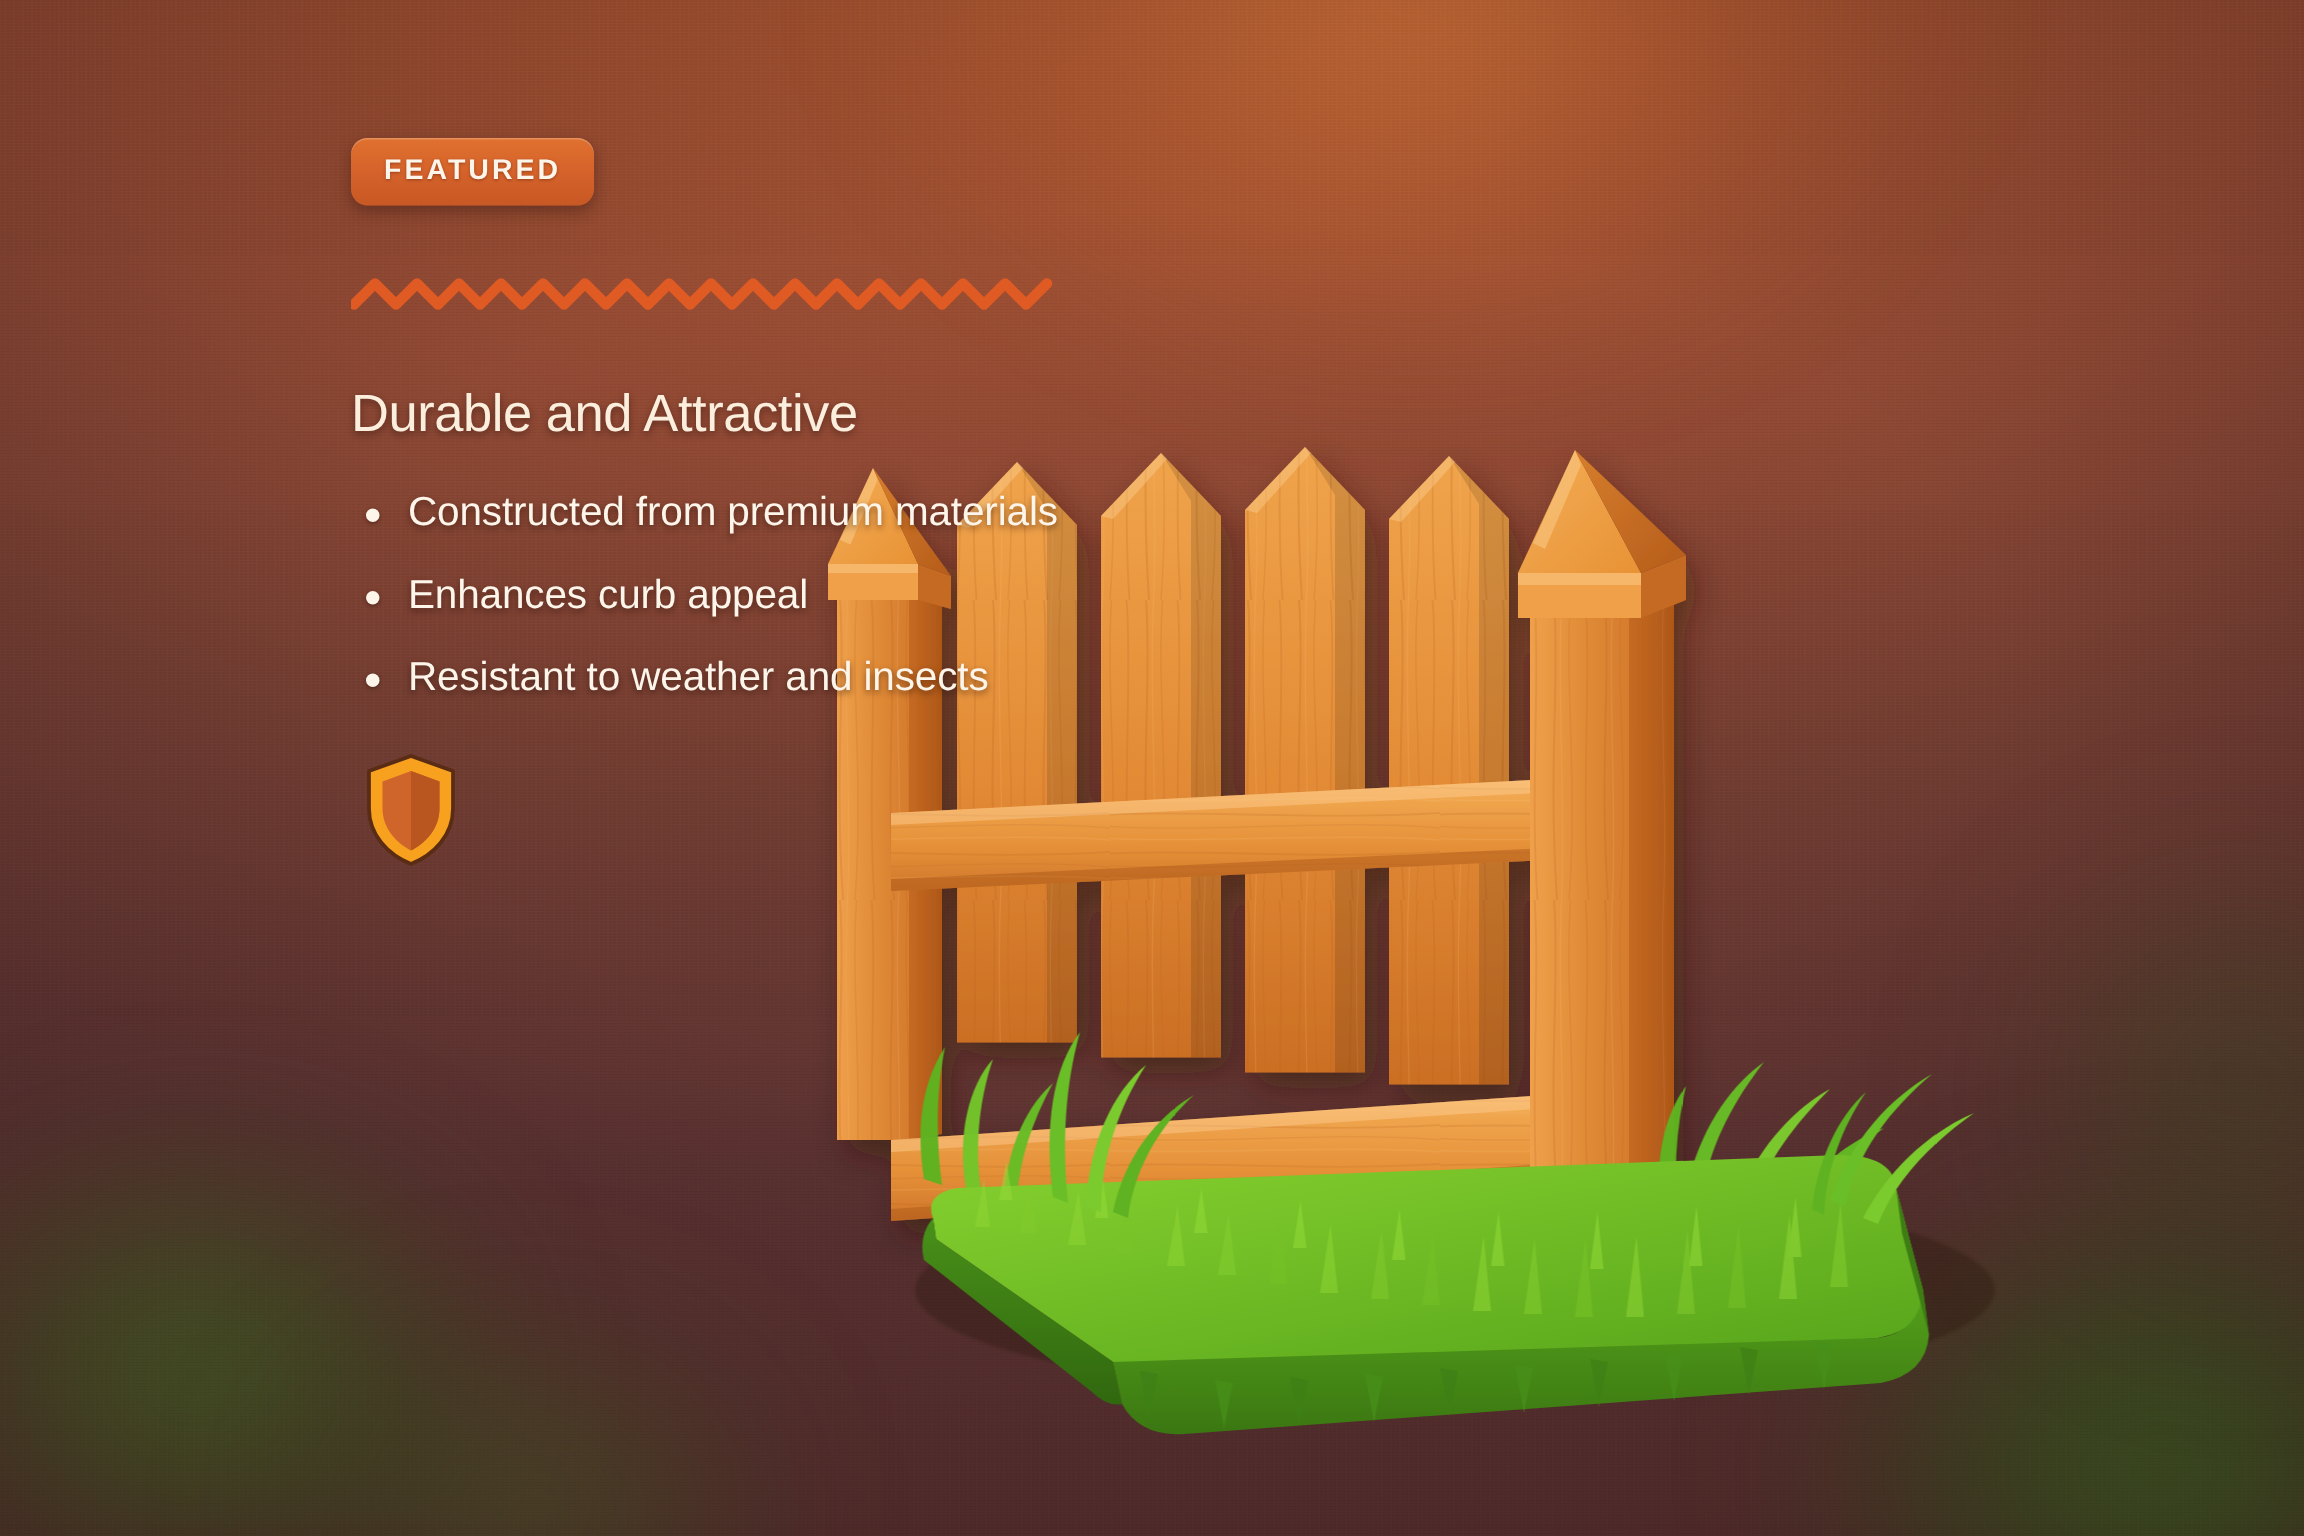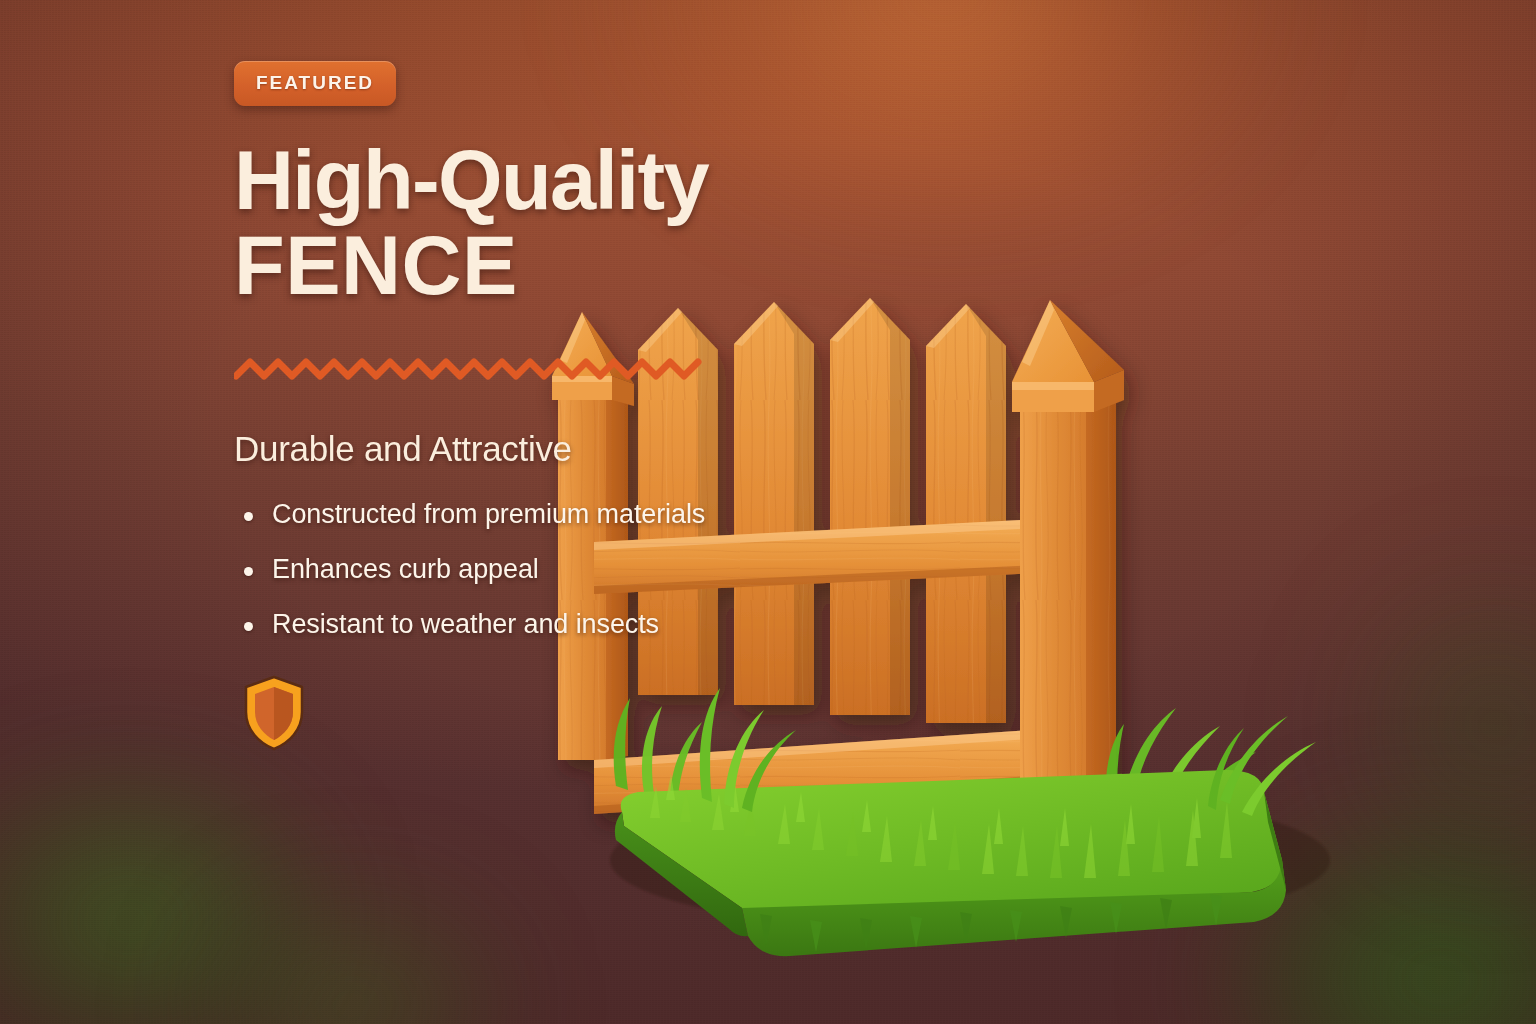--- a/index.html
+++ b/index.html
@@ -53,21 +53,21 @@
     opacity:0.055;
     background-image:
       repeating-linear-gradient(0deg,  rgba(255,255,255,0.9) 0 1px, rgba(0,0,0,0) 1px 2px),
       repeating-linear-gradient(90deg, rgba(255,255,255,0.7) 0 1px, rgba(0,0,0,0) 1px 3px);
     mix-blend-mode:overlay;
     pointer-events:none;
   }
 
   
   #panel {
-    position:absolute; left:234px; top:61px;
+    position:absolute; left:234px; top:92px;
     width:560px;
     z-index:12;
   }
 
   .badge {
     display:inline-block;
     padding:11px 22px 12px 22px;
     border-radius:11px;
     background:linear-gradient(180deg,#e0712f 0%, #d4612a 55%, #c85824 100%);
     color:#fdf4ea;
@@ -375,24 +375,20 @@
           <path d="M688 606 C 692 572, 706 544, 724 528 C 708 552, 698 578, 696 610 Z" fill="#5FB221"></path>
         </g>
       </g>
     </svg>
   </div>
 
   <div id="panel">
 
     <div class="badge">FEATURED</div>
 
-    <div class="h-wrap">
-      <div class="headline-1">High-Quality</div>
-      <div class="headline-2">FENCE</div>
-    </div>
 
     <svg class="zigzag" viewBox="0 0 470 30" preserveAspectRatio="none">
       <polyline points="2,22 16,8 30,22 44,8 58,22 72,8 86,22 100,8 114,22 128,8 142,22 156,8 170,22 184,8 198,22 212,8 226,22 240,8 254,22 268,8 282,22 296,8 310,22 324,8 338,22 352,8 366,22 380,8 394,22 408,8 422,22 436,8 450,22 464,8" fill="none" stroke="#E05A24" stroke-width="7" stroke-linecap="round" stroke-linejoin="round"></polyline>
     </svg>
 
     <div class="subhead">Durable and Attractive</div>
 
     <ul class="bullets">
       <li>
         <span class="dot"></span>

